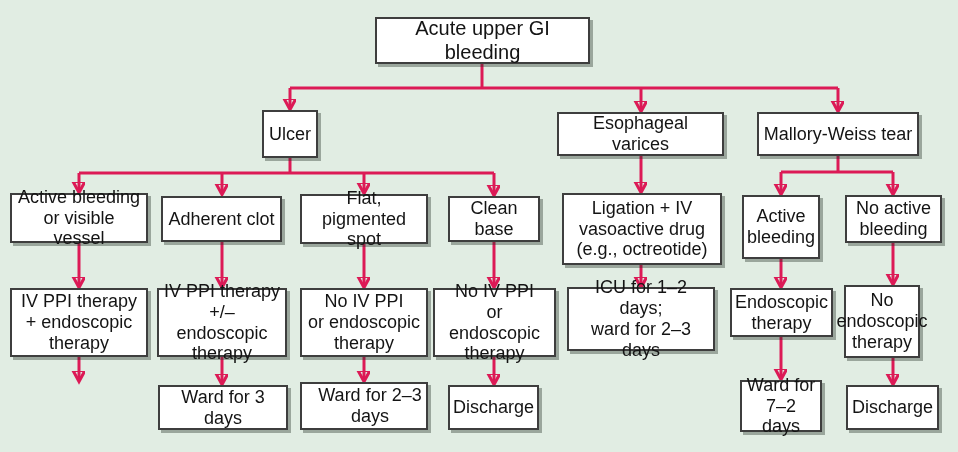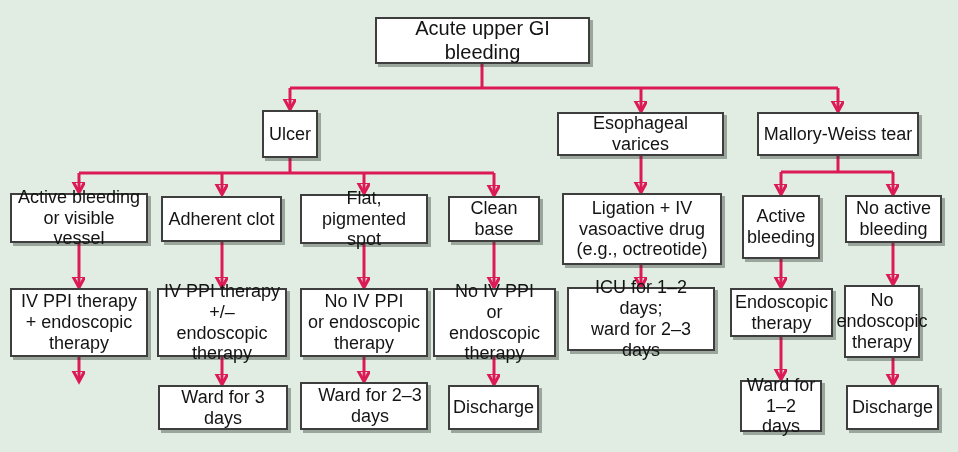--- a/index.html
+++ b/index.html
@@ -152,16 +152,16 @@
   <div class="node" id="n-endo">Endoscopic
 therapy</div>
   <div class="node" id="n-noendo">No
 endoscopic
 therapy</div>
   <div class="node" id="n-ward3">Ward for 3 days</div>
   <div class="node" id="n-ward23">Ward for 2–3
 days</div>
   <div class="node" id="n-discharge1">Discharge</div>
   <div class="node" id="n-ward12">Ward for
-1–2 days</div>
+7–2 days</div>
   <div class="node" id="n-discharge2">Discharge</div>
 
 </div>
 
 </body></html>

